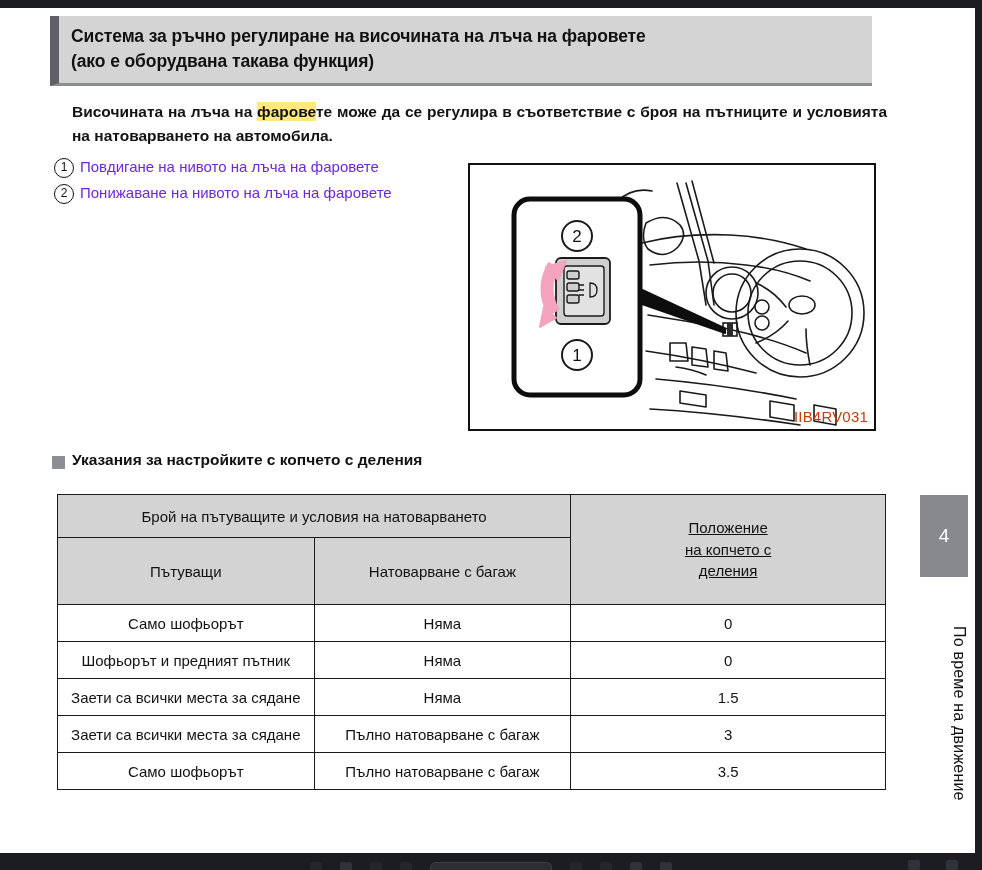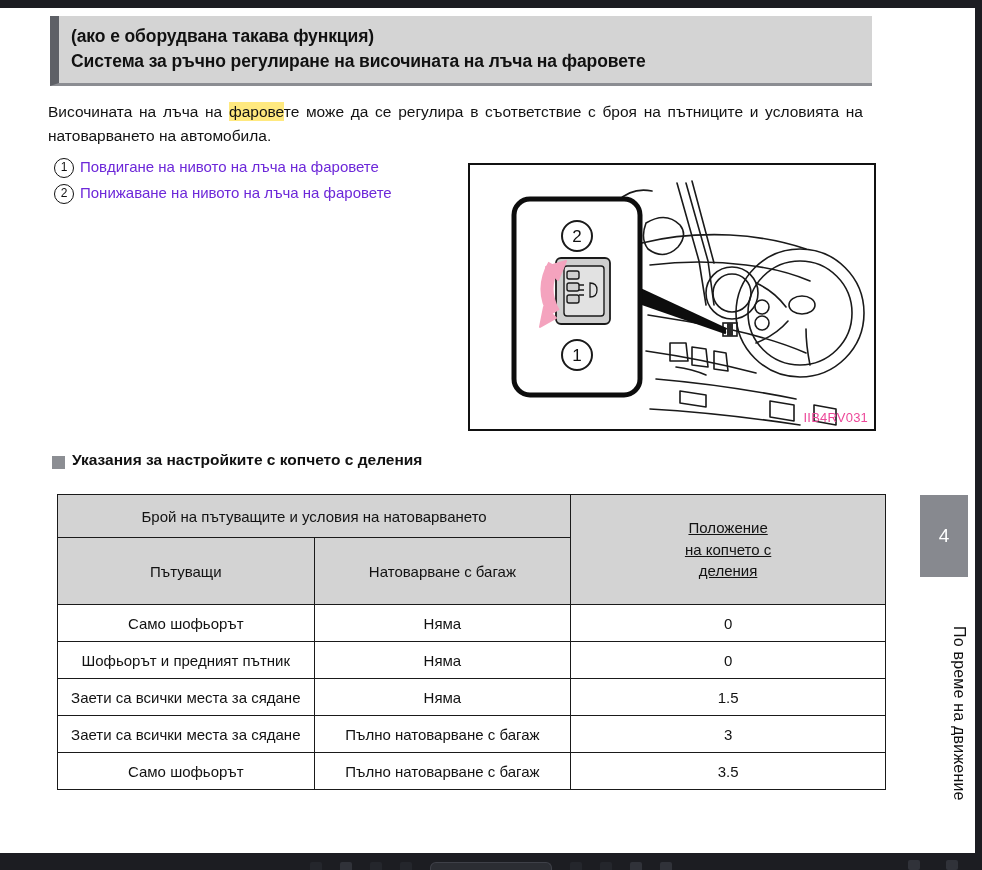--- a/index.html
+++ b/index.html
@@ -94,27 +94,28 @@
     font-size: 17.5px;
     font-weight: bold;
     color: #111;
     line-height: 1.42;
     letter-spacing: -0.1px;
   }
 
   
   .intro {
     position: absolute;
-    left: 48px;
+    left: 72px;
     top: 92px;
     width: 815px;
     font-size: 15.5px;
     color: #121212;
     line-height: 1.58;
     text-align: justify;
+    font-weight: bold;
   }
   .hl {
     background: #ffe97f;
     padding: 1px 0;
   }
 
   
   .callouts {
     position: absolute;
     left: 54px;
@@ -154,22 +155,22 @@
     height: 268px;
     border: 2px solid #111;
     background: #fff;
     box-sizing: border-box;
     overflow: hidden;
   }
   .illus-code {
     position: absolute;
     right: 6px;
     bottom: 4px;
-    font-size: 13px;
-    color: #ec4899;
+    font-size: 15px;
+    color: #c2410c;
     font-family: "Liberation Sans", sans-serif;
     letter-spacing: .2px;
   }
 
   
   .subhead {
     position: absolute;
     left: 52px;
     top: 443px;
     display: flex;
@@ -248,22 +249,22 @@
 </style>
 </head>
 <body>
 
 <div class="top-strip"></div>
 <div class="right-strip"></div>
 
 <div class="page">
 
   <div class="heading">
+    <div class="heading-line">Система за ръчно регулиране на височината на лъча на фаровете</div>
     <div class="heading-line">(ако е оборудвана такава функция)</div>
-    <div class="heading-line">Система за ръчно регулиране на височината на лъча на фаровете</div>
   </div>
 
   <div class="intro"><span>Височината на лъча на </span><span class="hl">фарове</span><span>те може да се регулира в съответствие с броя на пътниците и условията на натоварването на автомобила.</span></div>
 
   <div class="callouts">
     <div class="callout">
       <div class="circ">1</div>
       <div class="callout-text">Повдигане на нивото на лъча на фаровете</div>
     </div>
     <div class="callout">

